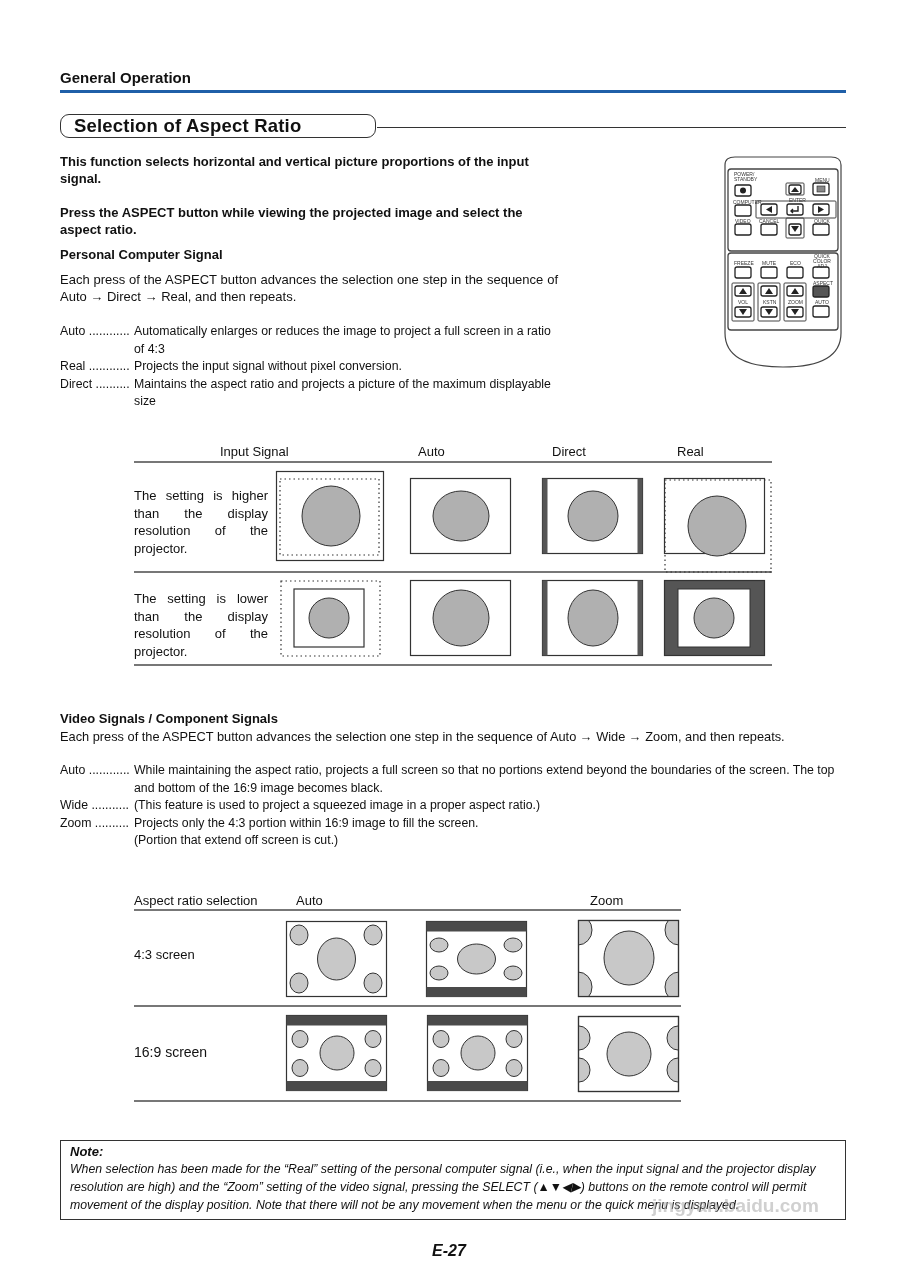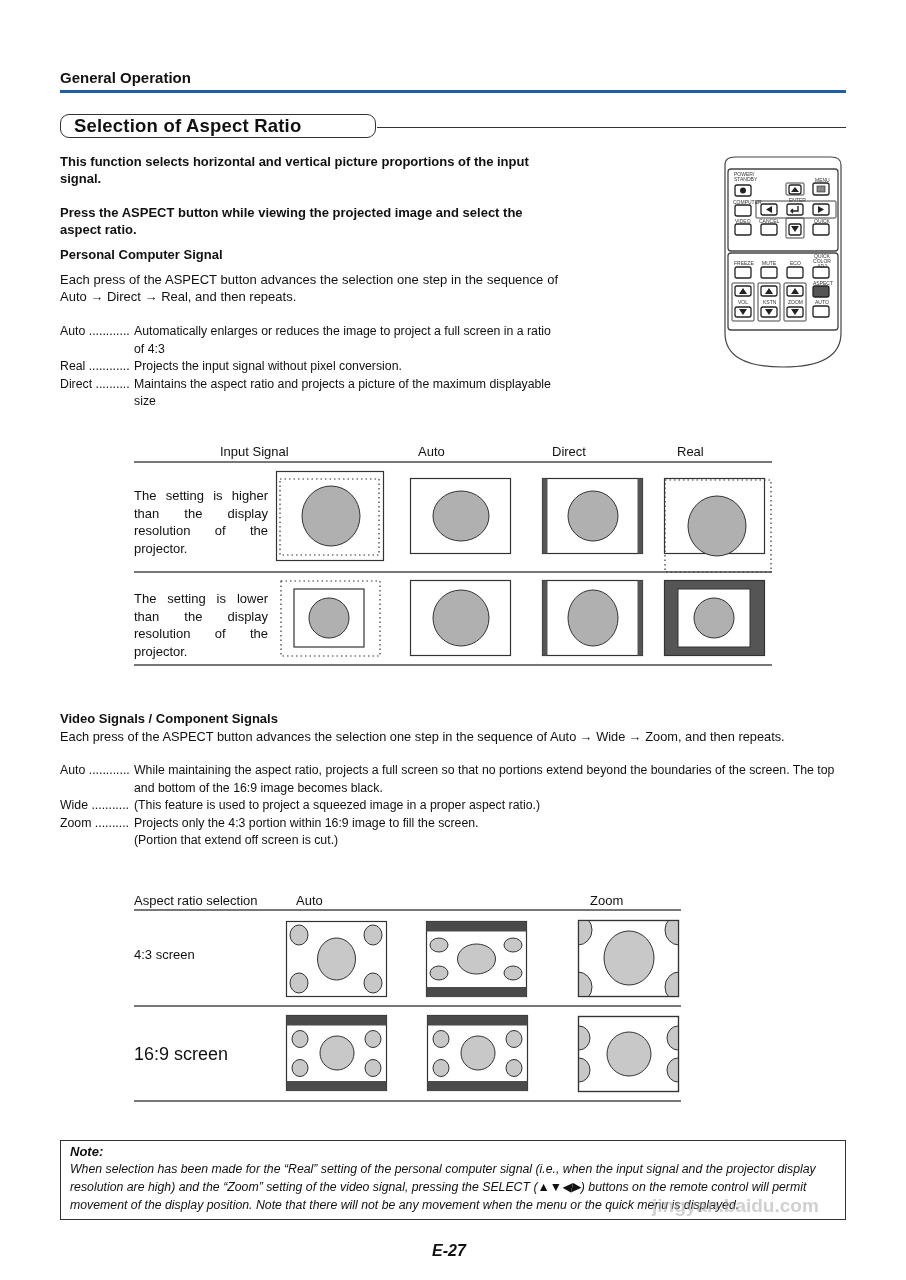--- a/index.html
+++ b/index.html
@@ -208,21 +208,21 @@
 
 <div class="abs" style="left:134px; top:893px; font-size:13px;">Aspect ratio selection</div>
 <div class="abs col-head" style="left:296px; top:893px; width:80px;">Auto</div>
 <div class="abs col-head" style="left:436px; top:943px; width:80px;margin-top:24px;">Wide</div>
 <div class="abs col-head" style="left:590px; top:893px; width:80px;">Zoom</div>
 <div class="abs hrule" style="left:134px; top:909px; width:547px;"></div>
 <div class="abs hrule" style="left:134px; top:1005px; width:547px;"></div>
 <div class="abs hrule" style="left:134px; top:1100px; width:547px;"></div>
 
 <div class="abs" style="left:134px; top:947px; font-size:13px;">4:3 screen</div>
-<div class="abs" style="left:134px; top:1044px; font-size:18px;">16:9 screen</div>
+<div class="abs" style="left:134px; top:1044px; font-size:14px;">16:9 screen</div>
 
 <svg style="left:286px; top:921px;" width="102" height="78">
   <rect x="0.5" y="0.5" width="100" height="75" fill="#fff" stroke="#333" stroke-width="1.2"></rect>
   <ellipse cx="50.5" cy="38" rx="19" ry="21" fill="#c8c8c8" stroke="#333" stroke-width="1"></ellipse>
   <ellipse cx="13" cy="14" rx="9" ry="10" fill="#c8c8c8" stroke="#333" stroke-width="1"></ellipse>
   <ellipse cx="87" cy="14" rx="9" ry="10" fill="#c8c8c8" stroke="#333" stroke-width="1"></ellipse>
   <ellipse cx="13" cy="62" rx="9" ry="10" fill="#c8c8c8" stroke="#333" stroke-width="1"></ellipse>
   <ellipse cx="87" cy="62" rx="9" ry="10" fill="#c8c8c8" stroke="#333" stroke-width="1"></ellipse>
 </svg>
 <svg style="left:426px; top:921px;" width="102" height="78">

